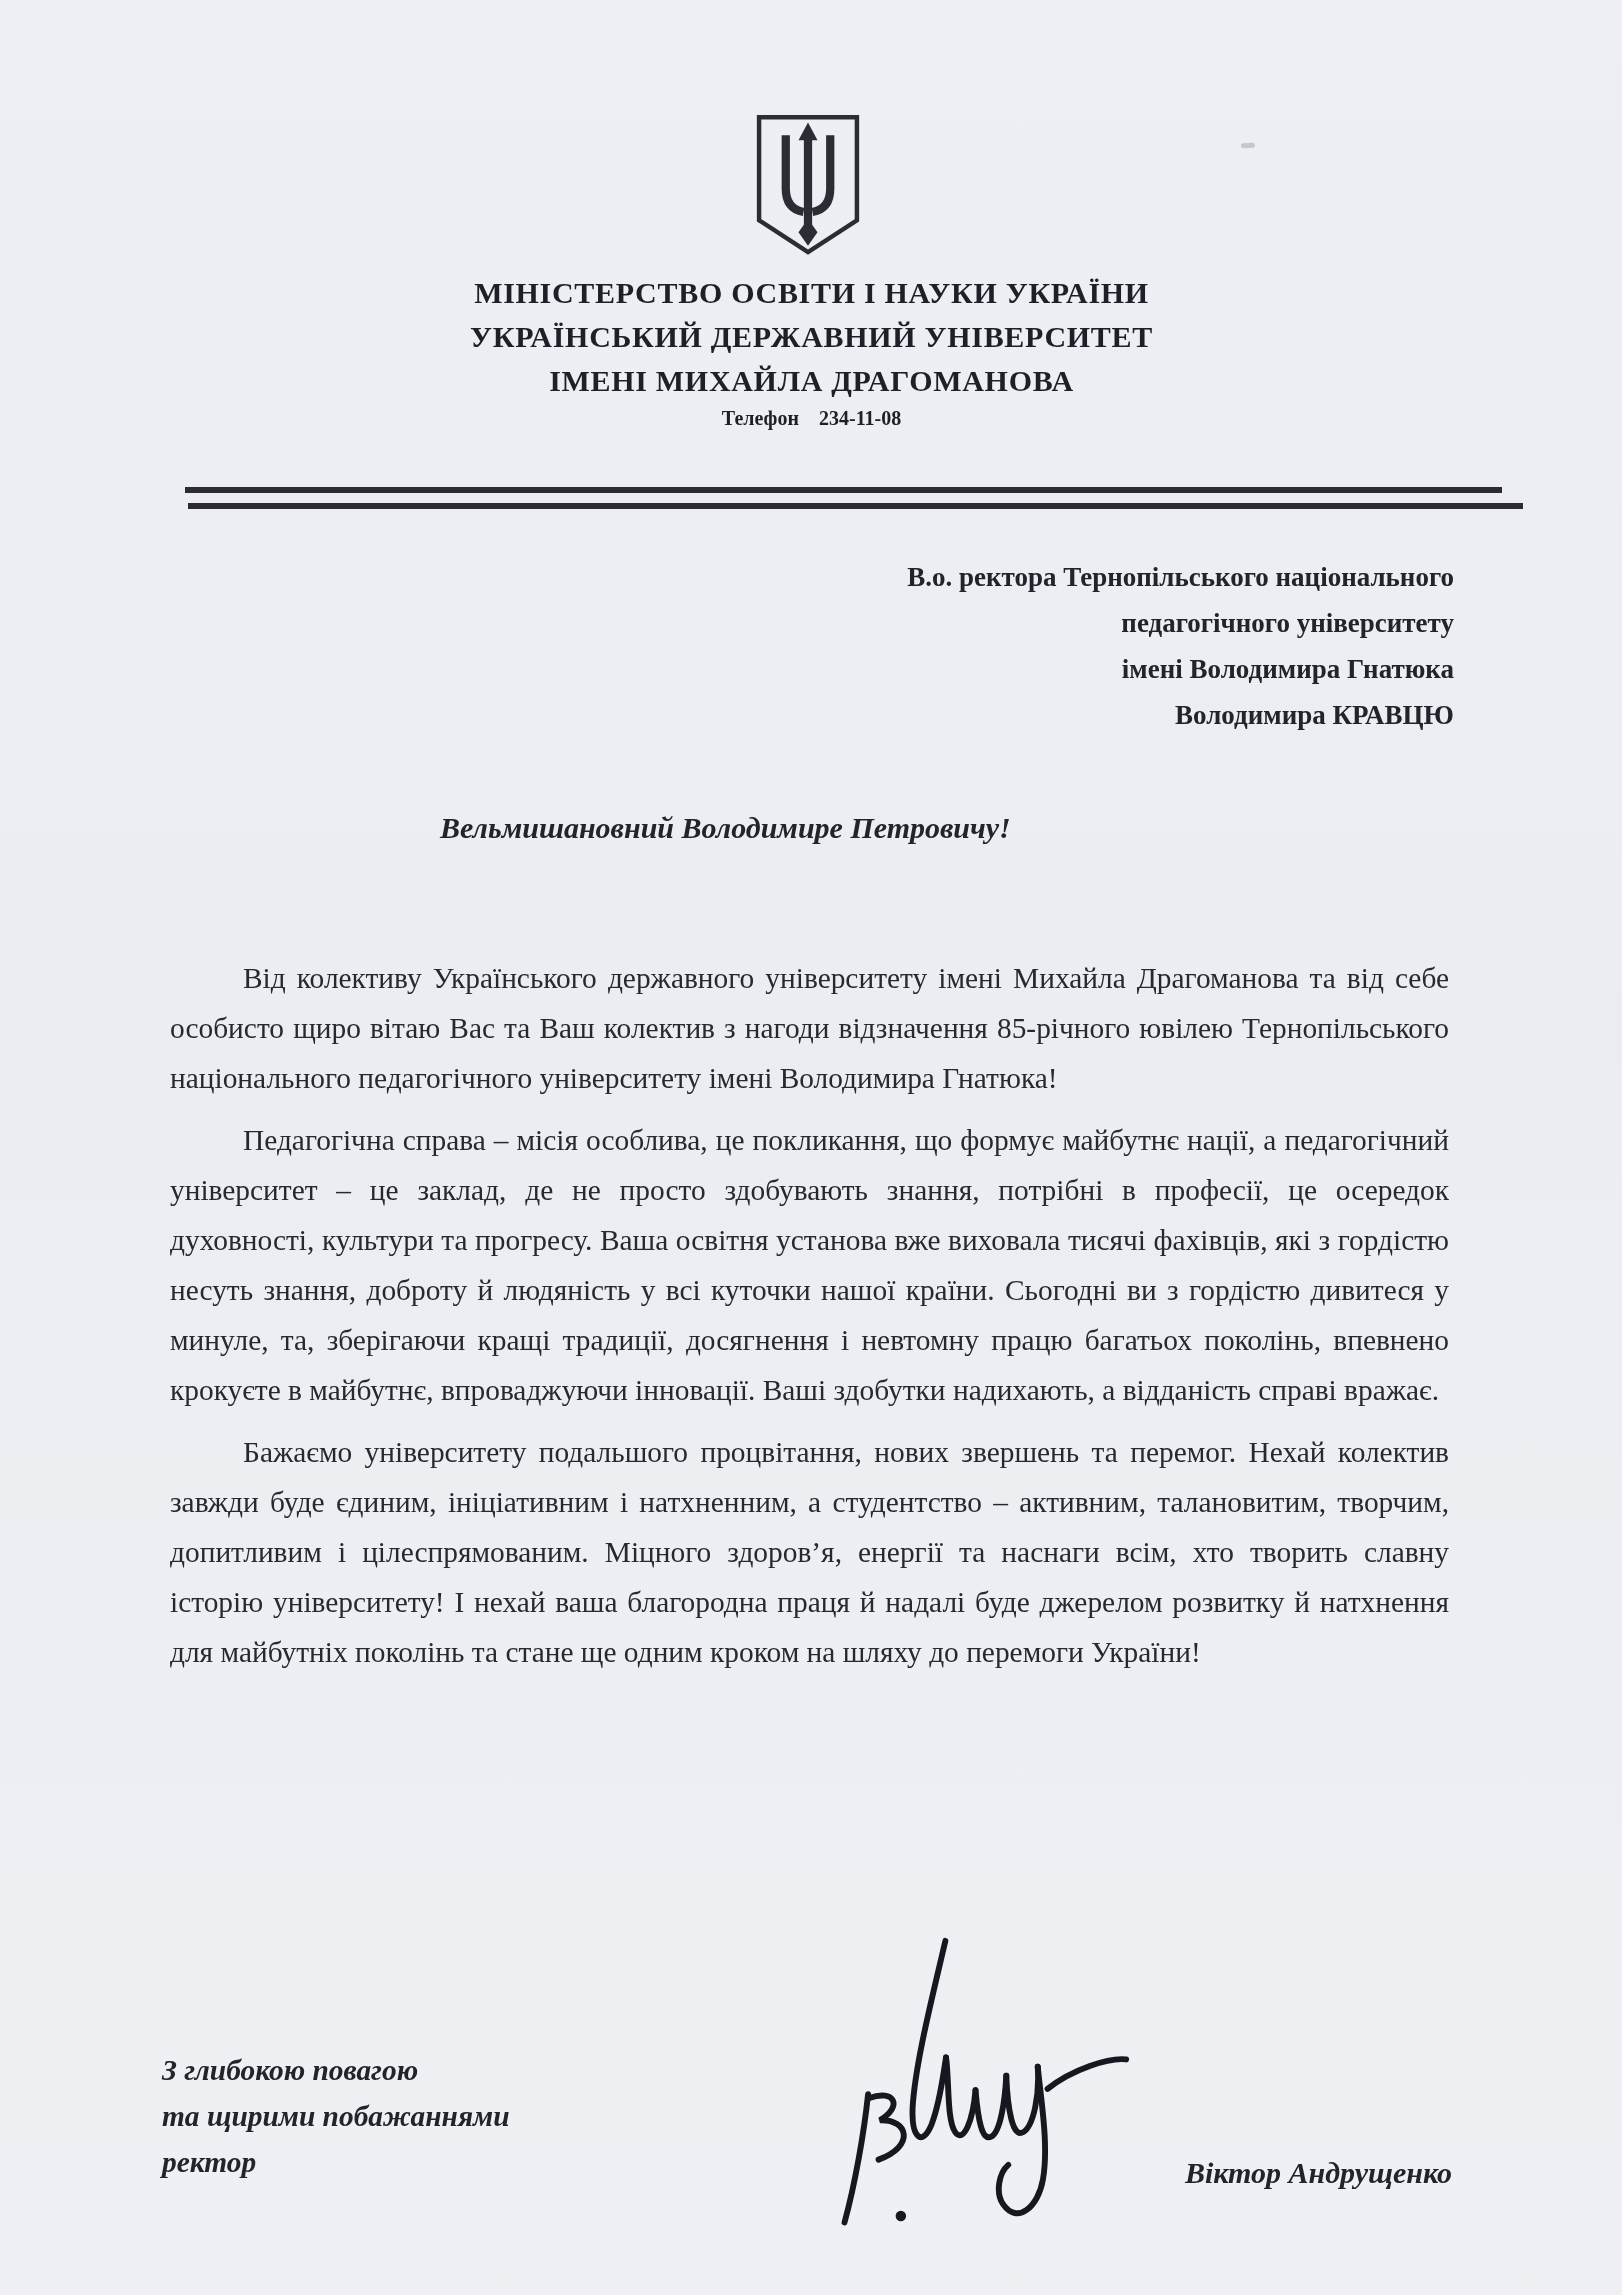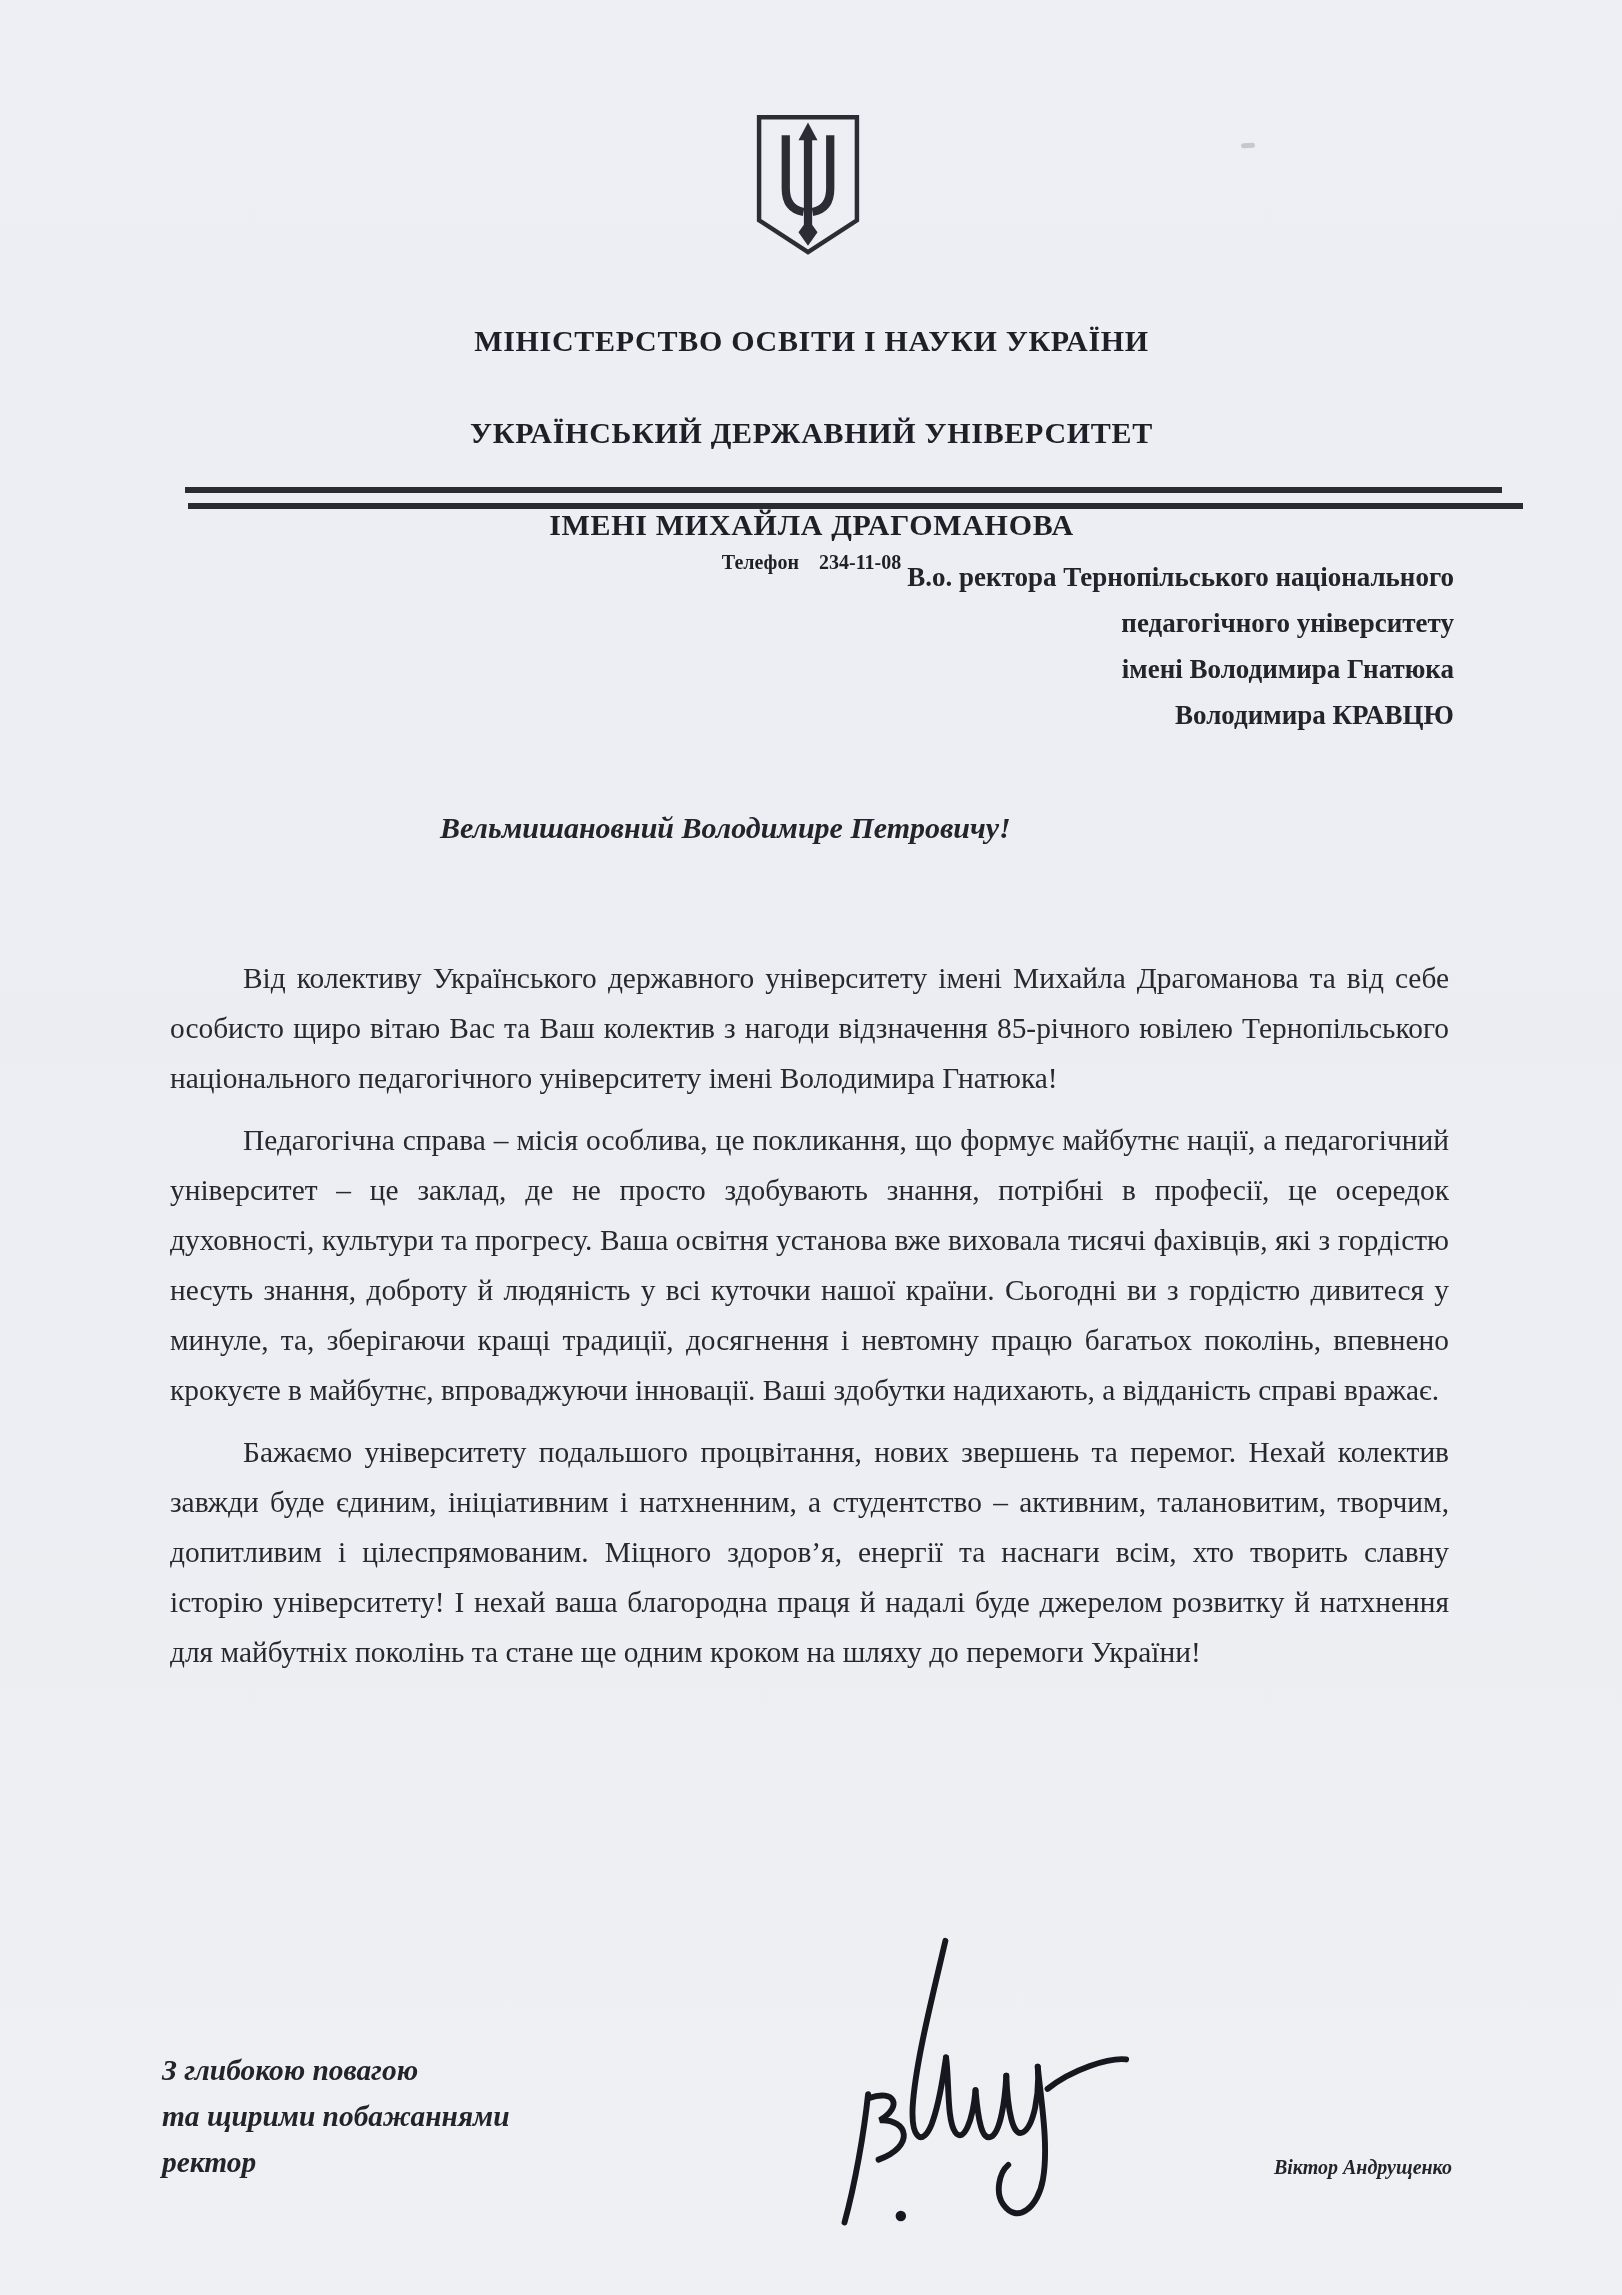--- a/index.html
+++ b/index.html
@@ -25,21 +25,20 @@
     position: absolute; left: 0; right: 0; top: 271px;
     text-align: center;
     color: #1f1f27;
   }
   .header-line {
     font-weight: bold;
     font-size: 30px;
     line-height: 44px;
     letter-spacing: 0.7px;
     white-space: nowrap;
-    margin-top: 48px;
   }
   .header-address {
     margin-top: 9.2px;
     font-weight: bold;
     font-size: 20px;
     line-height: 30px;
     white-space: nowrap;
   }
   .header-phone {
     font-weight: bold;
@@ -90,21 +89,21 @@
     position: absolute; left: 162px; top: 2047px;
     font-weight: bold; font-style: italic;
     font-size: 29.4px;
     line-height: 46px;
     color: #23232b;
     white-space: nowrap;
   }
   .signer-name {
     position: absolute; right: 171px; top: 2156px;
     font-weight: bold; font-style: italic;
-    font-size: 20px;
+    font-size: 30px;
     white-space: nowrap;
     color: #23232b;
   }
   .signature {
     position: absolute; left: 817px; top: 1929px;
     width: 393px; height: 308px;
   }
 
   
   .speck {

